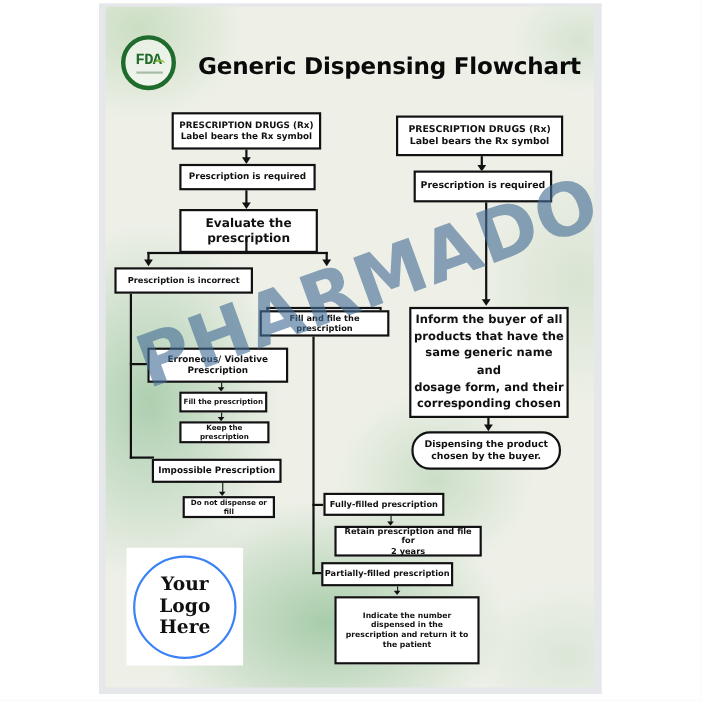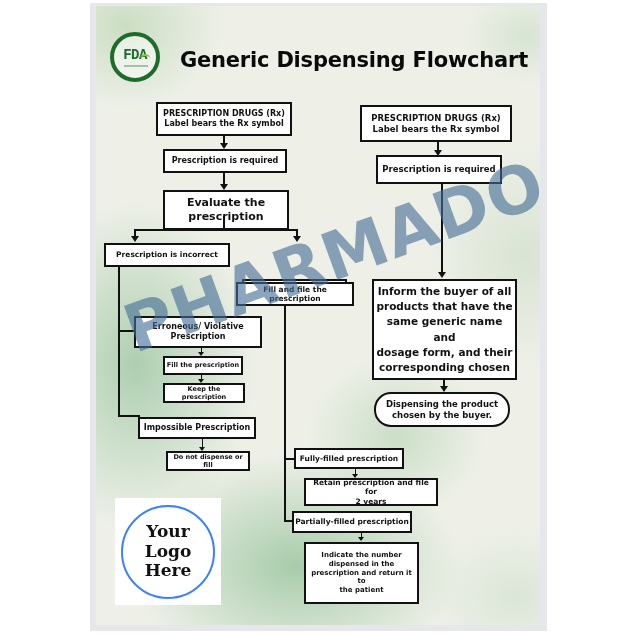--- a/index.html
+++ b/index.html
@@ -155,21 +155,21 @@
   <div class="box" style="left:208px; top:472px; width:134px; height:28px; font-size:7.5px;">
     <div>Retain prescription and file for</div>
     <div>2 years</div>
   </div>
 
   <div class="box" style="left:196px; top:505px; width:120px; height:22px; font-size:7.5px;">
     <div>Partially-filled prescription</div>
   </div>
   <div class="line" style="left:265px; top:527px; width:1px; height:6px;"></div>
   <div class="arrow sm" style="left:262px; top:531px;"></div>
-  <div class="box" style="left:208px; top:536px; width:115px; height:62px; font-size:7px;">
+  <div class="box" style="left:208px; top:536px; width:132px; height:62px; font-size:7px;">
     <div>Indicate the number</div>
     <div>dispensed in the</div>
     <div>prescription and return it to</div>
     <div>the patient</div>
   </div>
 
   <div class="box" style="left:264px; top:99px; width:152px; height:37px; font-size:8.5px;">
     <div>PRESCRIPTION DRUGS (Rx)</div>
     <div>Label bears the Rx symbol</div>
   </div>

